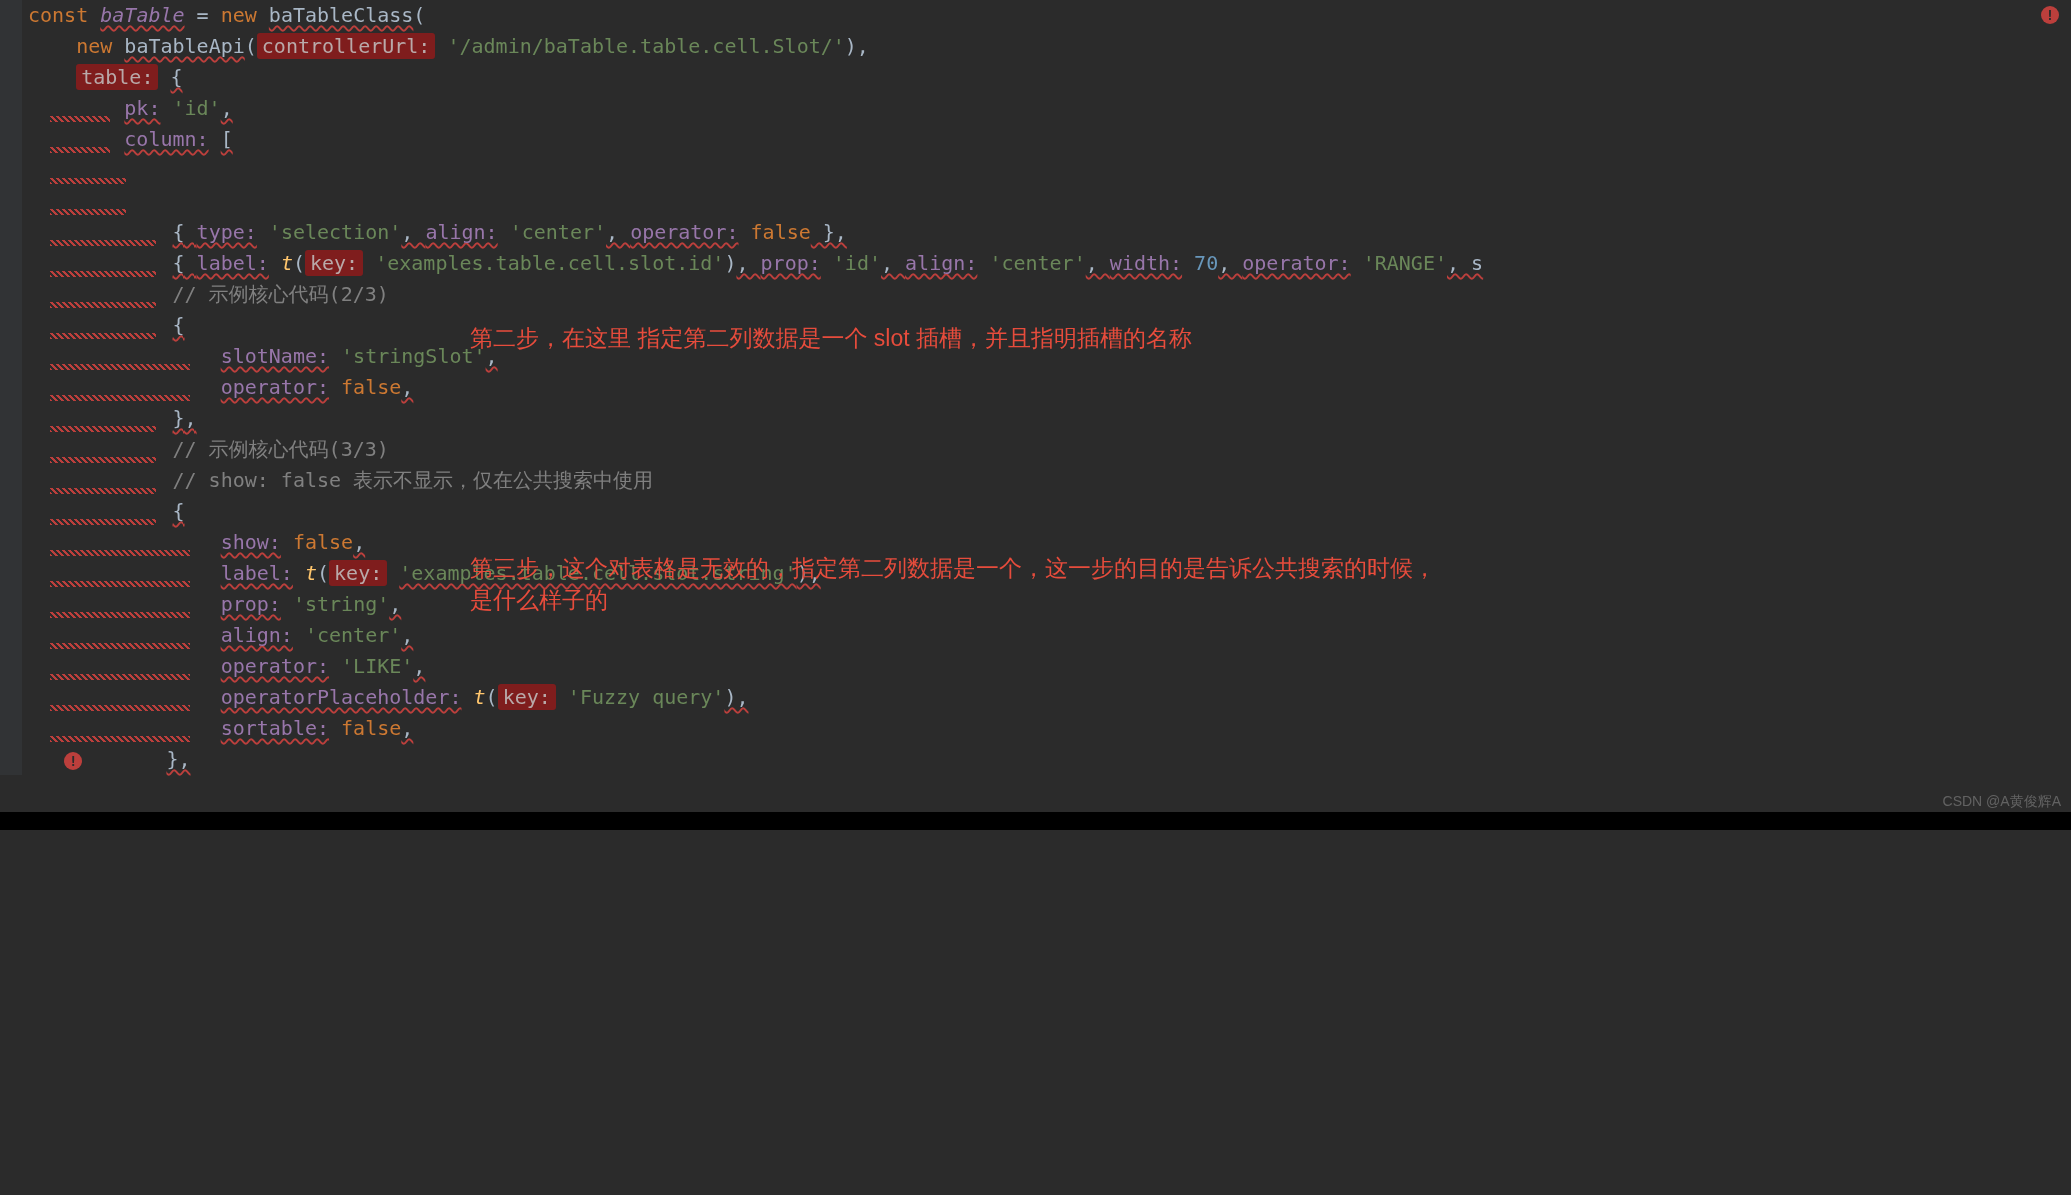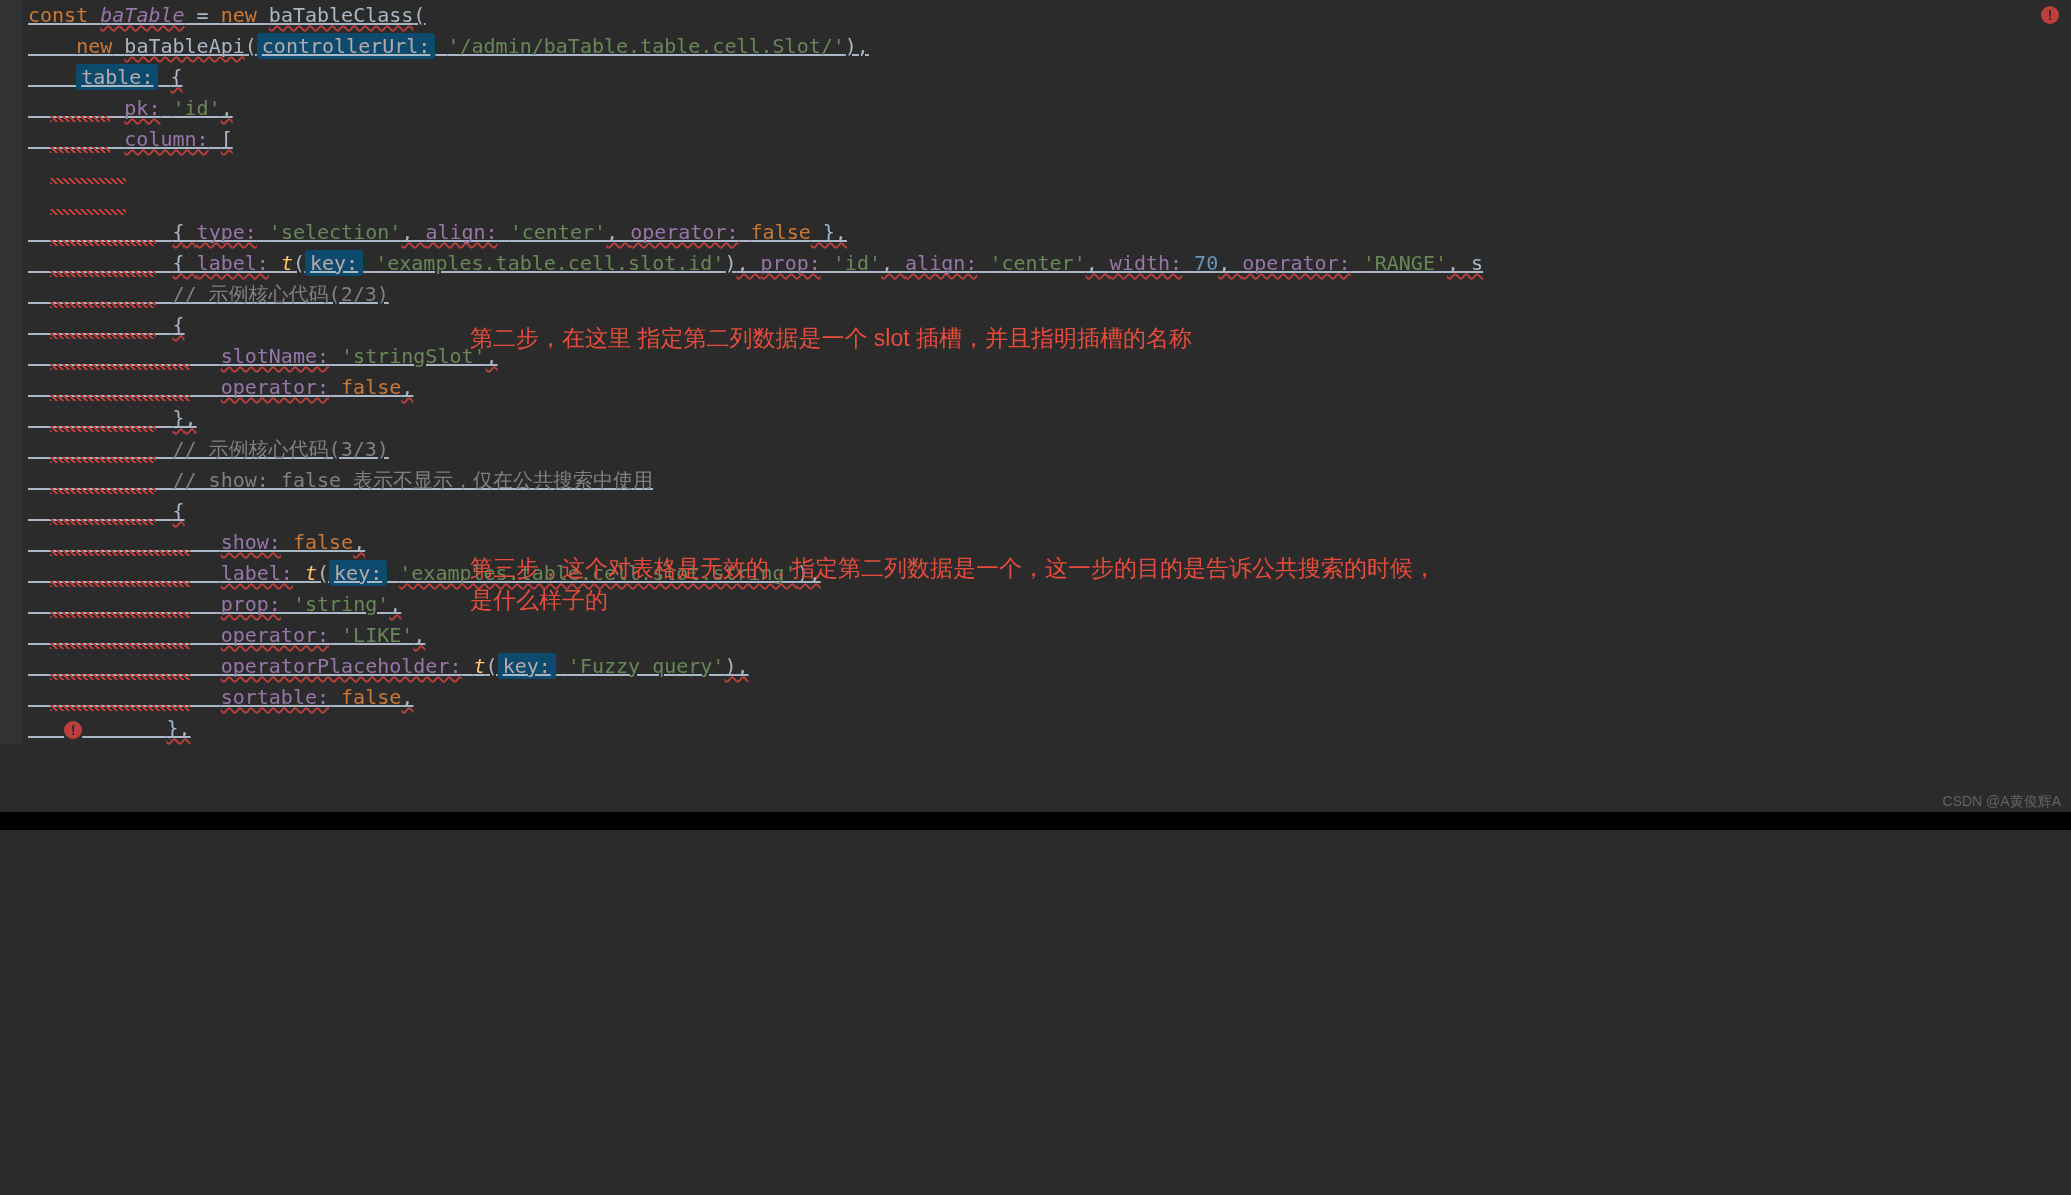--- a/index.html
+++ b/index.html
@@ -23,33 +23,32 @@
       top: 0;
       width: 22px;
       height: 100%;
       background: #313335;
     }
     .code-line {
       white-space: pre;
       height: 31px;
       position: relative;
       padding-left: 6px;
-      text-decoration: underline;
     }
     .kw { color: #cc7832; }
     .ital { font-style: italic; color: #9876aa; }
     .str { color: #6a8759; }
     .num { color: #6897bb; }
     .func { color: #ffc66d; font-style: italic; }
     .cmt { color: #808080; }
     .op { color: #a9b7c6; }
     .prop { color: #9876aa; }
     .bool { color: #cc7832; }
     .param-hint {
-      background: #0c4a6e;
+      background: #7f1d1d;
       color: #b9a9a9;
       padding: 1px 5px;
       border-radius: 3px;
       font-style: normal;
     }
     .wavy-error {
       text-decoration: underline wavy #bc3f3c;
       text-decoration-skip-ink: none;
       text-underline-offset: 3px;
     }
@@ -145,20 +144,21 @@
   <div class="code-line">            <span class="cmt">// show: false 表示不显示，仅在公共搜索中使用</span><div class="error-line-wave" style="left:28px;width:106px"></div></div>
 
   <div class="code-line">            <span class="wavy-error">{</span><div class="error-line-wave" style="left:28px;width:106px"></div></div>
 
   <div class="code-line">                <span class="prop wavy-error">show:</span> <span class="bool">false</span><span class="wavy-error">,</span><div class="error-line-wave" style="left:28px;width:140px"></div></div>
 
   <div class="code-line">                <span class="prop wavy-error">label:</span> <span class="func">t</span>(<span class="param-hint">key:</span> <span class="str wavy-error">'examples.table.cell.slot.string'</span><span class="wavy-error">),</span><div class="error-line-wave" style="left:28px;width:140px"></div></div>
 
   <div class="code-line">                <span class="prop wavy-error">prop:</span> <span class="str">'string'</span><span class="wavy-error">,</span><div class="error-line-wave" style="left:28px;width:140px"></div></div>
 
+  <div class="code-line">                <span class="prop wavy-error">align:</span> <span class="str">'center'</span><span class="wavy-error">,</span><div class="error-line-wave" style="left:28px;width:140px"></div></div>
 
   <div class="code-line">                <span class="prop wavy-error">operator:</span> <span class="str">'LIKE'</span><span class="wavy-error">,</span><div class="error-line-wave" style="left:28px;width:140px"></div></div>
 
   <div class="code-line">                <span class="prop wavy-error">operatorPlaceholder:</span> <span class="func">t</span>(<span class="param-hint">key:</span> <span class="str">'Fuzzy query'</span><span class="wavy-error">),</span><div class="error-line-wave" style="left:28px;width:140px"></div></div>
 
   <div class="code-line">                <span class="prop wavy-error">sortable:</span> <span class="bool">false</span><span class="wavy-error">,</span><div class="error-line-wave" style="left:28px;width:140px"></div></div>
 
   <div class="code-line">   <span class="error-icon">!</span>       <span class="wavy-error">},</span></div>
 
 </div>

